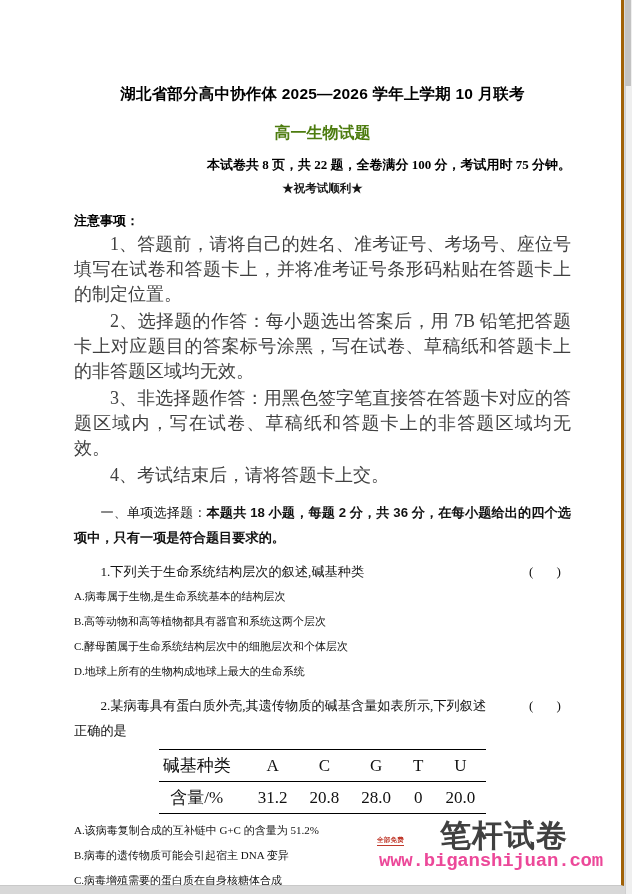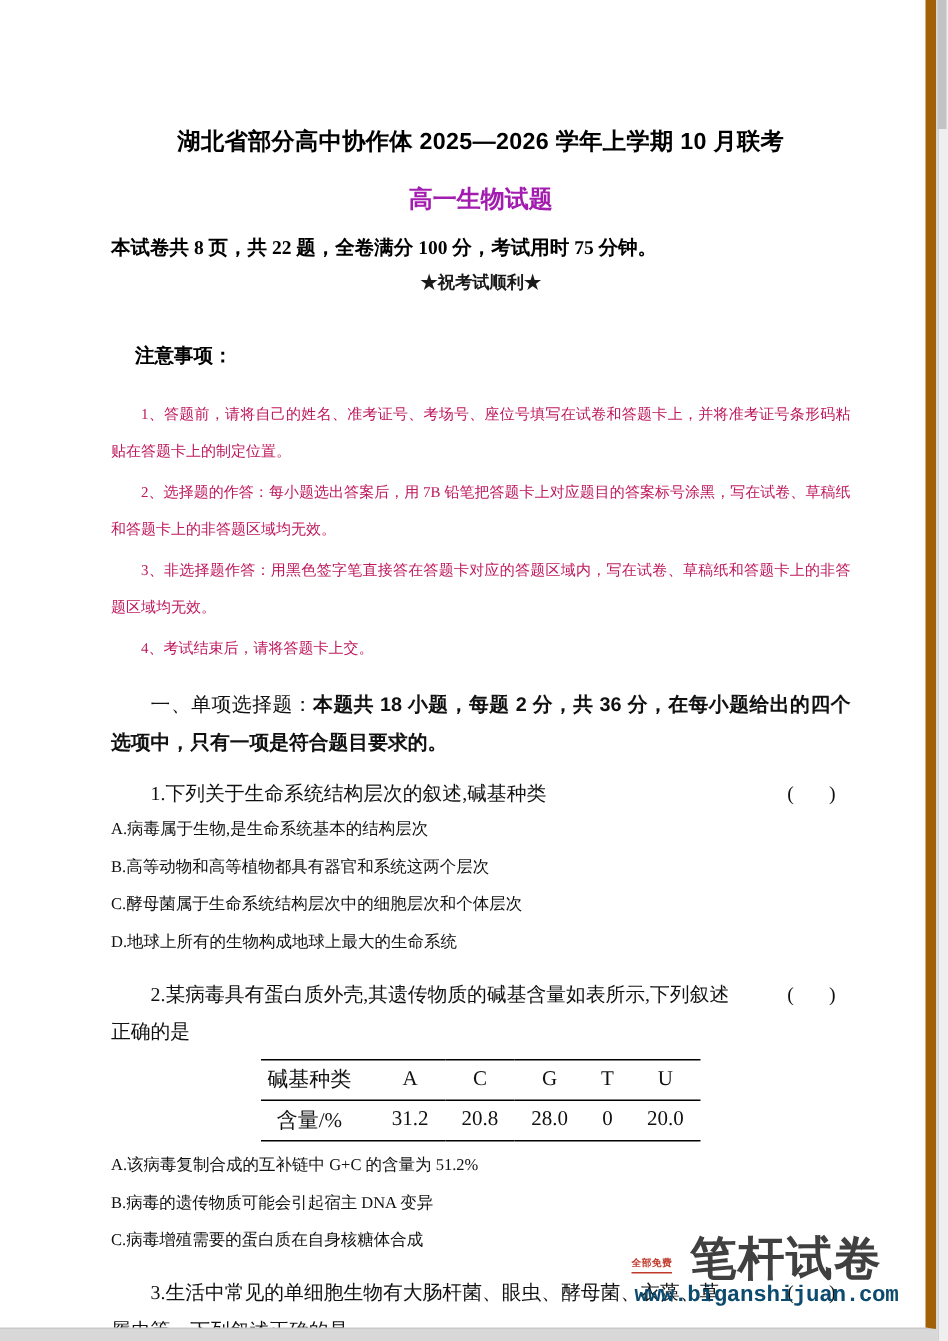--- a/index.html
+++ b/index.html
@@ -21,21 +21,21 @@
     background: #d8d8d8;
   }
 
   .page {
     position: absolute;
     left: 0;
     top: 0;
     width: 624px;
     height: 886px;
     background: #ffffff;
-    border-right: 7px solid #a16207;
+    border-right: 3px solid #a16207;
     border-bottom: 1px solid #c9c9c9;
     box-sizing: border-box;
     overflow: hidden;
   }
 
   
   .scroll-gutter {
     position: absolute;
     right: 0;
     top: 0;
@@ -69,55 +69,55 @@
     letter-spacing: 0.2px;
     color: #000;
   }
   .doc-subtitle {
     font-family: "Liberation Sans", "DejaVu Sans", sans-serif;
     font-weight: bold;
     font-size: 16px;
     text-align: center;
     margin: 0;
     padding-top: 18px;
-    color: #a21caf;
+    color: #4d7c0f;
   }
   .doc-meta {
     font-size: 13px;
     font-weight: bold;
-    text-align: left;
+    text-align: right;
     margin: 0;
     padding-top: 12px;
     color: #000;
   }
   .doc-wish {
     font-size: 11.5px;
     font-weight: bold;
     text-align: center;
     margin: 0;
     padding-top: 7px;
     color: #1a1a1a;
   }
 
   
   .notice-head {
     font-family: "Liberation Sans", "DejaVu Sans", sans-serif;
     font-weight: bold;
     font-size: 13px;
-    margin: 16px;
+    margin: 0;
     padding-top: 16px;
     color: #000;
   }
   .para {
-    font-size: 10px;
+    font-size: 18px;
     line-height: 25px;
     margin: 0;
     text-align: justify;
     text-justify: inter-ideograph;
-    color: #be185d;
+    color: #404040;
   }
   .para.indent {
     text-indent: 2em;
   }
   .notice-list .para {
     padding-top: 2px;
   }
 
   
   .section-head {
@@ -163,21 +163,21 @@
   }
 
   
   .tbl-wrap {
     padding: 6px 0 4px 0;
     display: flex;
     justify-content: center;
   }
   table.data {
     border-collapse: collapse;
-    font-size: 14px;
+    font-size: 17px;
     color: #111;
   }
   table.data thead tr {
     border-top: 1.3px solid #000;
     border-bottom: 1px solid #000;
   }
   table.data tbody tr {
     border-bottom: 1.3px solid #000;
   }
   table.data th,
@@ -221,23 +221,23 @@
     font-family: "Liberation Sans", "DejaVu Sans", sans-serif;
     font-size: 6.5px;
     font-weight: bold;
     color: #c0392b;
     border-bottom: 1.5px solid #c0392b;
     padding-bottom: 1px;
     letter-spacing: 0.3px;
   }
   .wm-url {
     font-family: "Liberation Mono", "DejaVu Sans Mono", monospace;
-    font-size: 15px;
-    font-weight: bold;
-    color: #0c4a6e;
+    font-size: 19px;
+    font-weight: bold;
+    color: #ec4899;
     letter-spacing: -0.2px;
   }
 </style>
 </head>
 <body>
 
 <div class="viewport">
 
   <div class="page">
     <div class="content">

